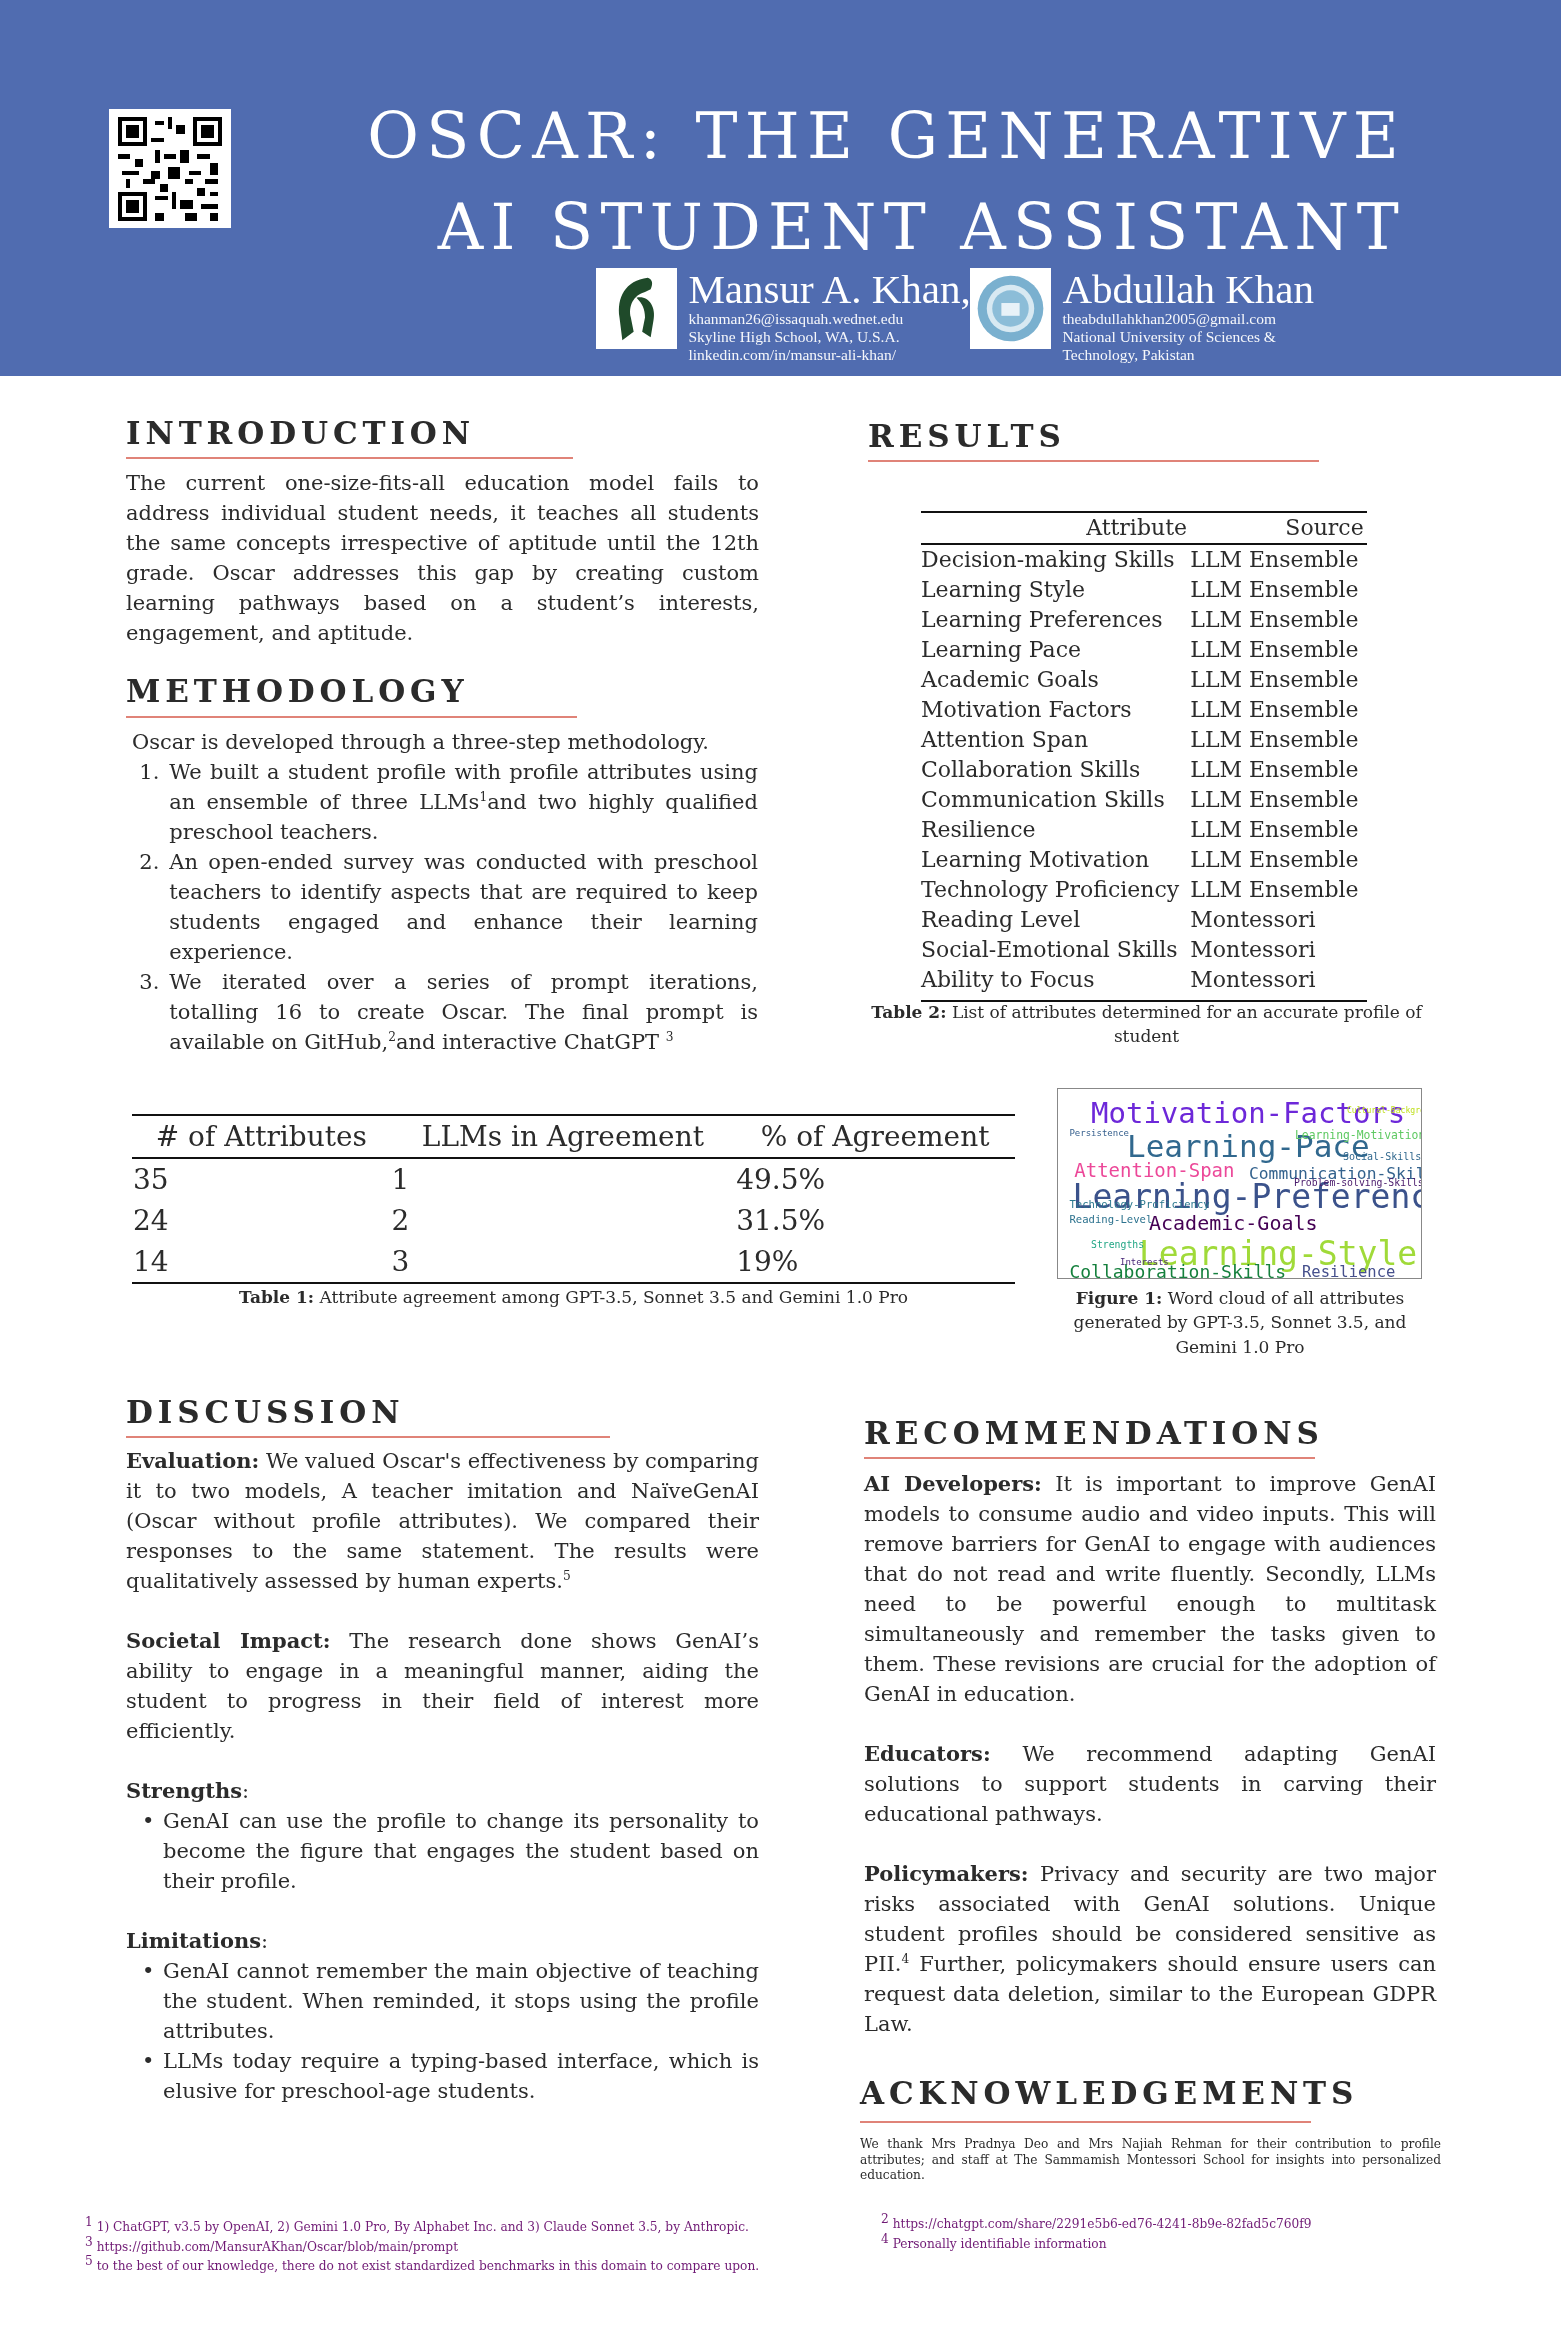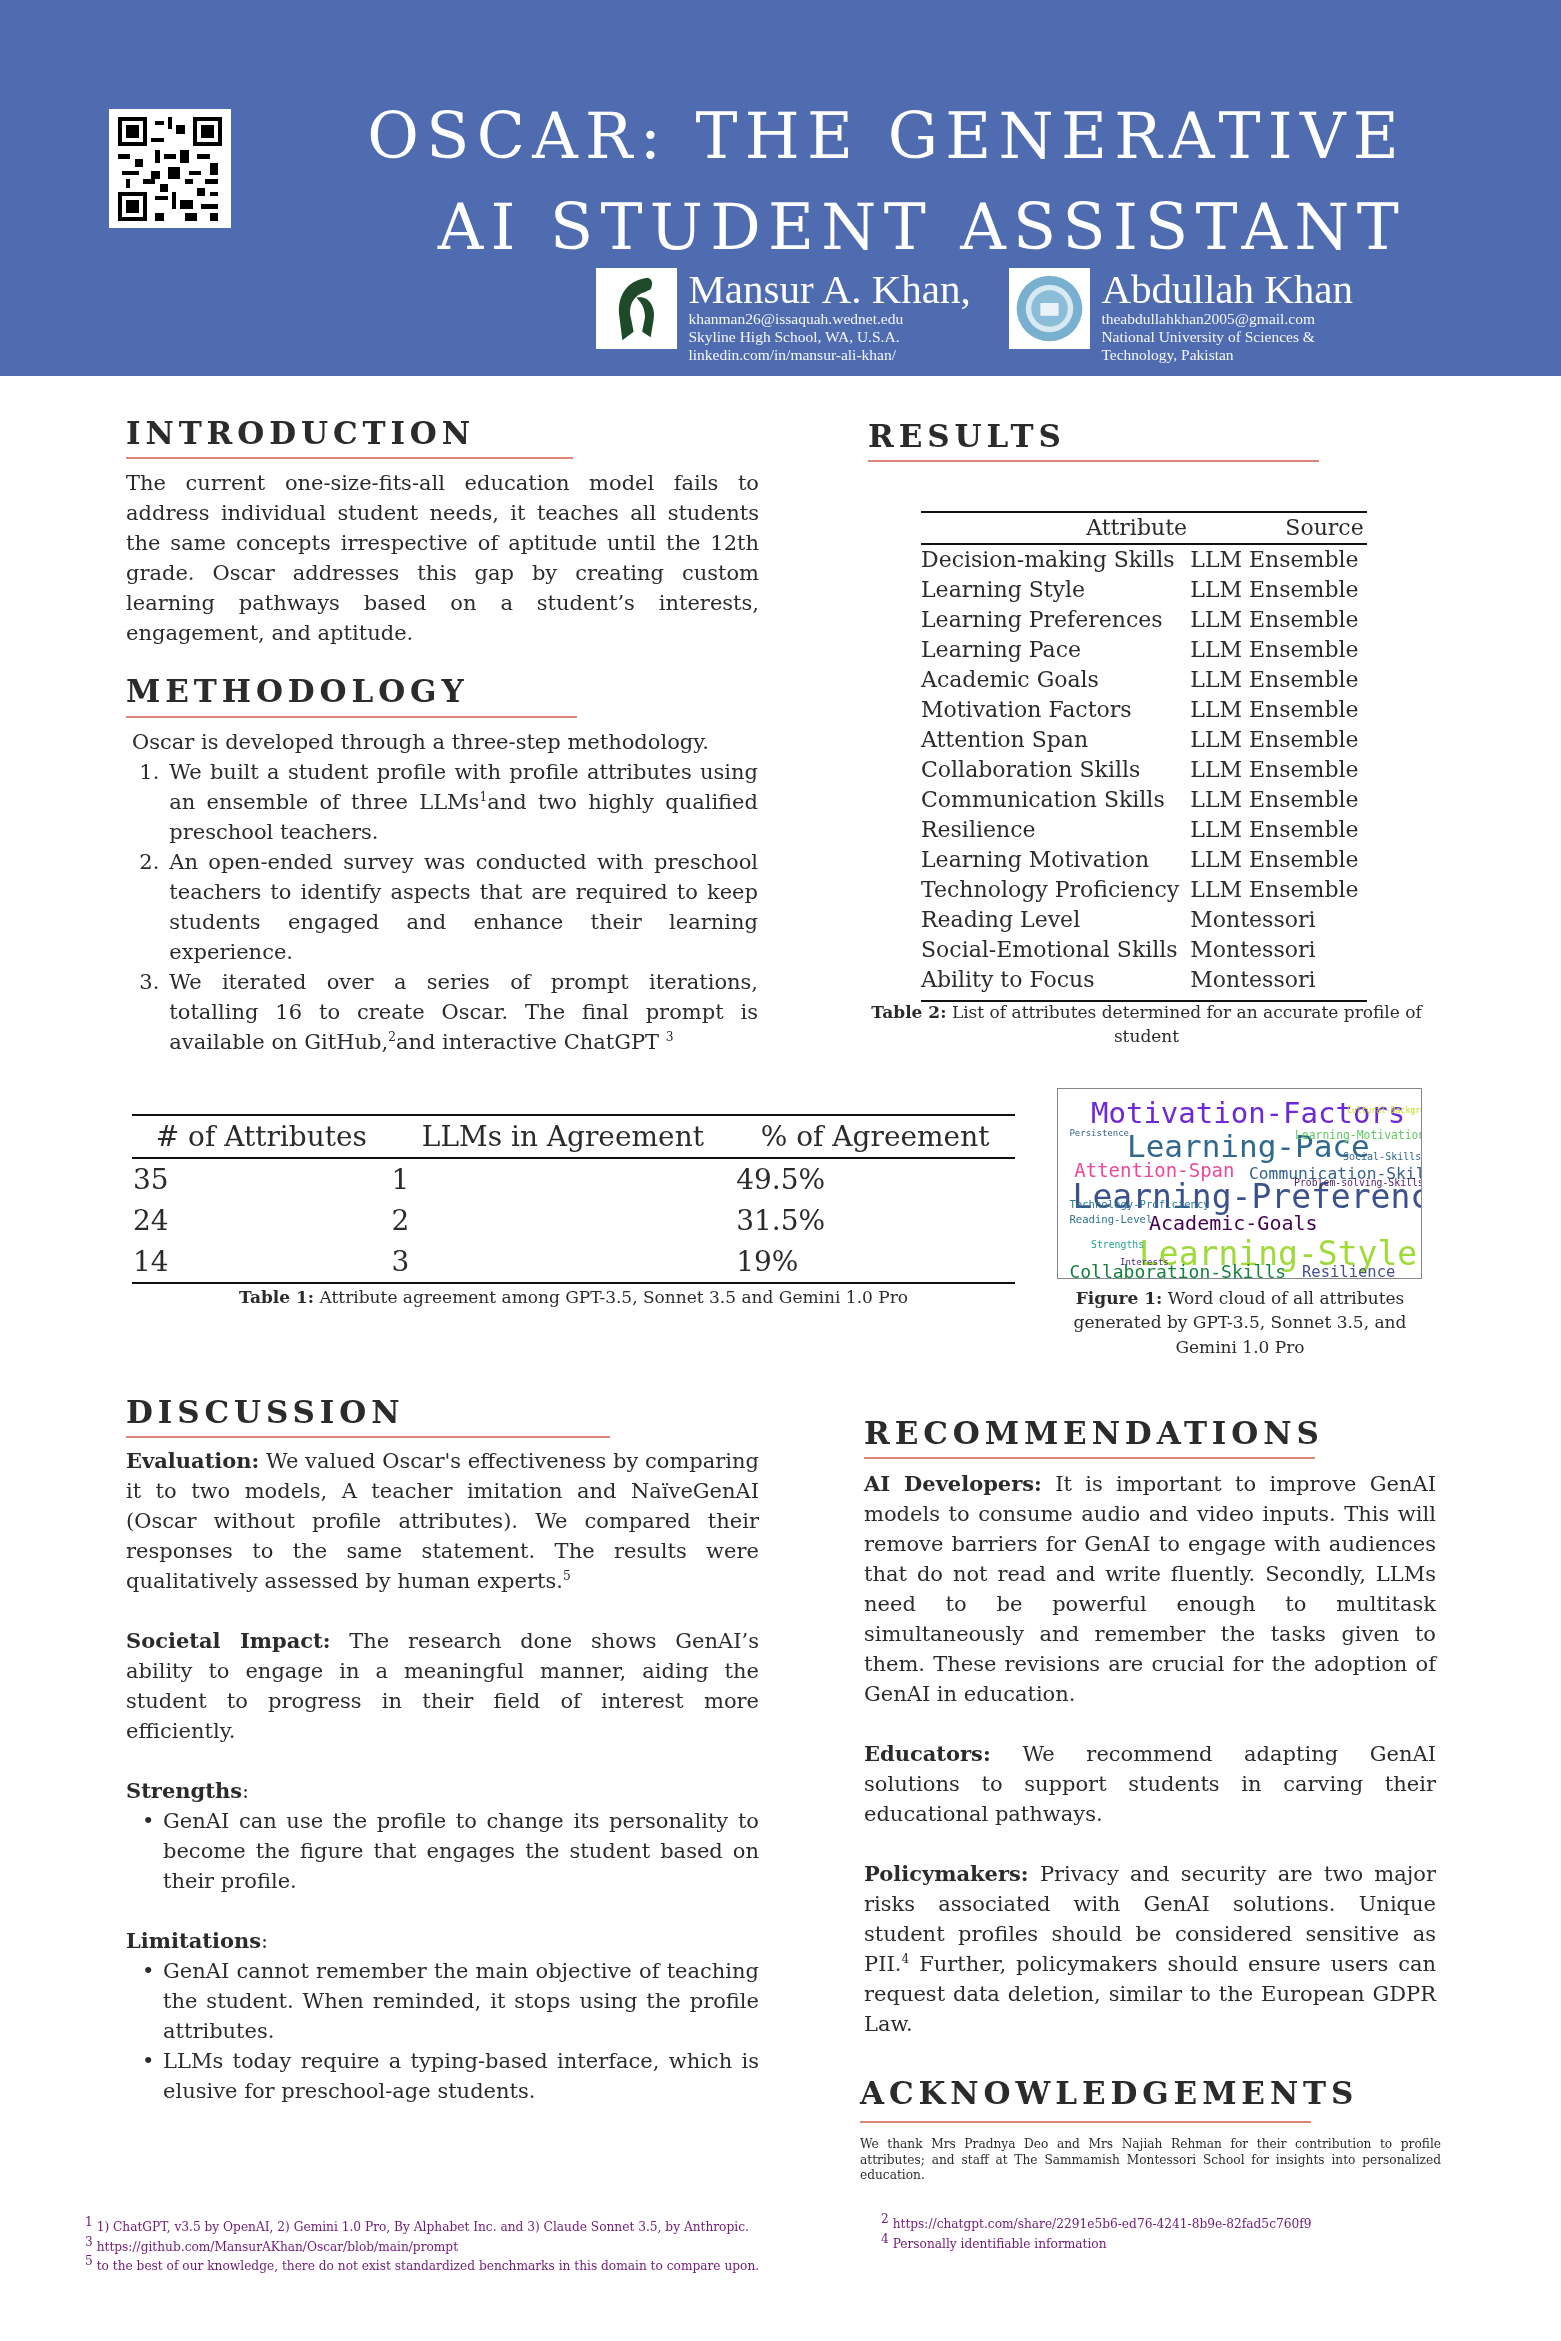--- a/index.html
+++ b/index.html
@@ -9,21 +9,21 @@
   .qr{position:absolute;left:109px;top:109px;width:122px;height:119px;background:#fff;
       display:flex;align-items:center;justify-content:center;}
   .qr svg{width:104px;height:104px;}
   .title{position:absolute;right:155px;top:91px;text-align:right;color:#fff;
          font-family:"DejaVu Serif",serif;font-size:63px;letter-spacing:7.3px;line-height:91px;}
   .author{position:absolute;top:268px;display:flex;gap:11.4px;color:#fff;}
   .author .logo{width:81px;height:81px;background:#fff;display:flex;align-items:center;justify-content:center;}
   .author .name{font-family:"Liberation Serif",serif;font-size:41px;line-height:42px;font-weight:normal;}
   .author .meta{font-family:"Liberation Serif",serif;font-size:15.5px;line-height:18px;opacity:.95;}
   .a1{left:596px;}
-  .a2{left:1009px;}
+  .a2{left:970px;}
 
   .section-title{position:absolute;font-family:"DejaVu Serif",serif;font-weight:bold;
                  font-size:31px;letter-spacing:4.9px;color:#2b2b2b;}
   .rule{position:absolute;height:2.4px;background:#e08378;}
   .para{position:absolute;font-size:21px;line-height:30px;text-align:justify;color:#2b2b2b;}
   .para b{font-weight:bold;}
   sup{font-size:12.2px;line-height:0;}
   ol{margin:0;padding-left:34px;}
   ol li{padding-left:3.3px;}
   ul{margin:0;padding-left:37px;list-style:none;}

